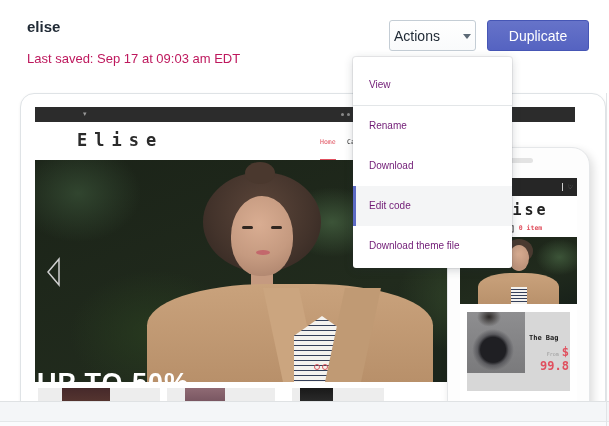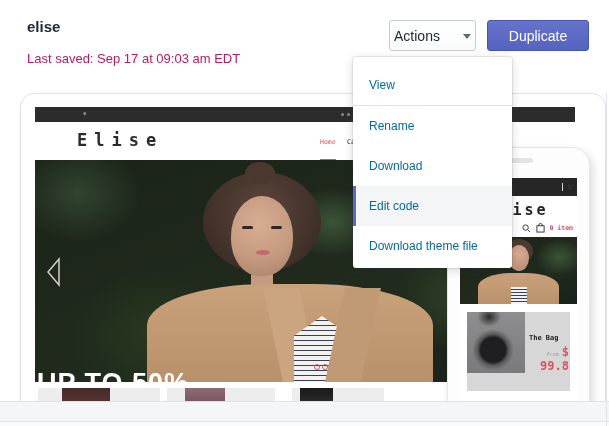--- a/index.html
+++ b/index.html
@@ -75,21 +75,21 @@
   .phone { position:absolute; left:447px; top:147px; width:143px; height:279px;
            background:#fdfdfd; border:1px solid #e5e7e9; border-radius:18px 18px 0 0;
            box-shadow:3px 4px 10px rgba(0,0,0,.14); }
   .speaker { position:absolute; left:57px; top:10px; width:28px; height:5px; border-radius:3px; background:#e3e3e3; }
   .phone-screen { position:absolute; left:12px; top:30px; width:117px; height:248px; background:#ffffff; overflow:hidden; }
   .phone-bar { position:relative; height:18px; background:#262626; }
   .phone-bar-pipe { position:absolute; right:14px; top:5px; width:1px; height:8px; background:#cfcfcf; }
   .phone-bar-glyph { position:absolute; right:4px; top:5px; font-size:6px; color:#8d8d8d; }
   .phone-logo { margin-top:5px; text-align:center; font-family:"DejaVu Sans Mono", monospace;
                 font-weight:bold; font-size:15px; letter-spacing:3px; color:#222; }
-  .phone-icons { display:flex; justify-content:flex-end; align-items:center; gap:5px; padding:3px 4px 0 0; height:15px; }
+  .phone-icons { display:flex; justify-content:center; align-items:center; gap:5px; padding:3px 4px 0 0; height:15px; }
   .cart-count { font-family:"DejaVu Sans Mono", monospace; font-weight:bold; font-size:6.5px; color:#e0505e; }
   .phone-hero { position:relative; margin-top:3px; height:67px; overflow:hidden;
     background:
       radial-gradient(30px 24px at 12% 25%, #31452f 0%, rgba(49,69,47,0) 70%),
       radial-gradient(34px 26px at 85% 30%, #3c5438 0%, rgba(60,84,56,0) 70%),
       linear-gradient(160deg,#1b2318 0%, #212b1d 60%, #18211a 100%);
   }
   .p-hair { position:absolute; left:45px; top:2px; width:28px; height:24px; border-radius:50%; background:#4a3a30; }
   .p-face { position:absolute; left:49px; top:8px; width:20px; height:26px; border-radius:50%;
             background:radial-gradient(circle at 45% 35%, #d9ad92 0%, #bd937a 70%); }
@@ -107,21 +107,21 @@
   .product-name { position:absolute; left:62px; top:22px; font-family:"DejaVu Sans Mono", monospace;
                   font-weight:bold; font-size:7px; color:#1c1c1c; }
   .price-line { position:absolute; left:50px; top:33px; width:52px; text-align:right;
                 font-family:"DejaVu Sans Mono", monospace; font-size:5px; color:#9a9a9a; }
   .price { font-weight:bold; font-size:12px; color:#e0505e; }
   .trending { position:absolute; left:0; top:215px; width:117px; text-align:center;
               font-family:"DejaVu Sans Mono", monospace; font-weight:bold; font-size:8.5px; color:#1c1c1c; }
   
   .popover { position:absolute; left:353px; top:57px; width:159px; background:#ffffff; border-radius:3px;
              padding:8px 0 2px 0; box-shadow:0 0 0 1px rgba(33,43,54,.08), 0 2px 10px rgba(33,43,54,.20); z-index:40; }
-  .menu-item { height:40px; line-height:40px; padding-left:16px; font-size:12px; color:#0369a1; cursor:pointer; }
+  .menu-item { height:40px; line-height:40px; padding-left:16px; font-size:10px; color:#701a75; cursor:pointer; }
   .menu-item.active { background:#f4f5f6; border-left:3px solid #5c6ac4; padding-left:13px; }
   .menu-divider { height:0; border-bottom:1px solid #e3e6e8; }
   
   .bottom-strip { position:absolute; left:0; top:401px; width:609px; height:25px;
                   background:#f4f6f8; border-top:1px solid #dfe2e4; z-index:50; }
   .bottom-strip .inner-line { position:absolute; left:0; top:19px; width:609px; height:1px; background:#e4e7e9; }
   .bottom-strip .inner-bg { position:absolute; left:0; top:20px; width:609px; height:5px; background:#fafbfd; }
   .right-edge-line { position:absolute; left:606px; top:93px; width:1px; height:333px; background:#e1e4e7; z-index:55; }
 </style>
 </head>

